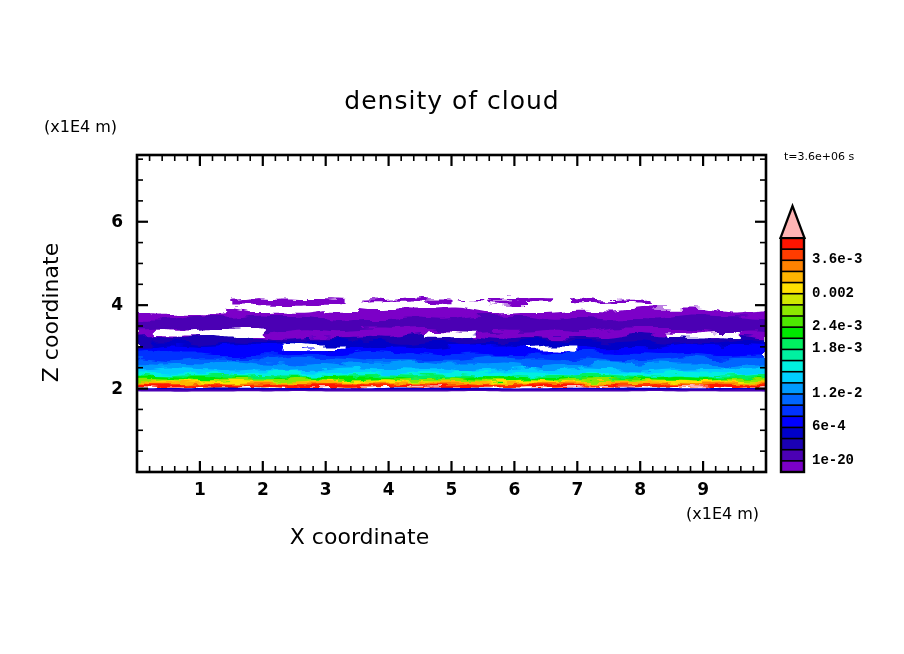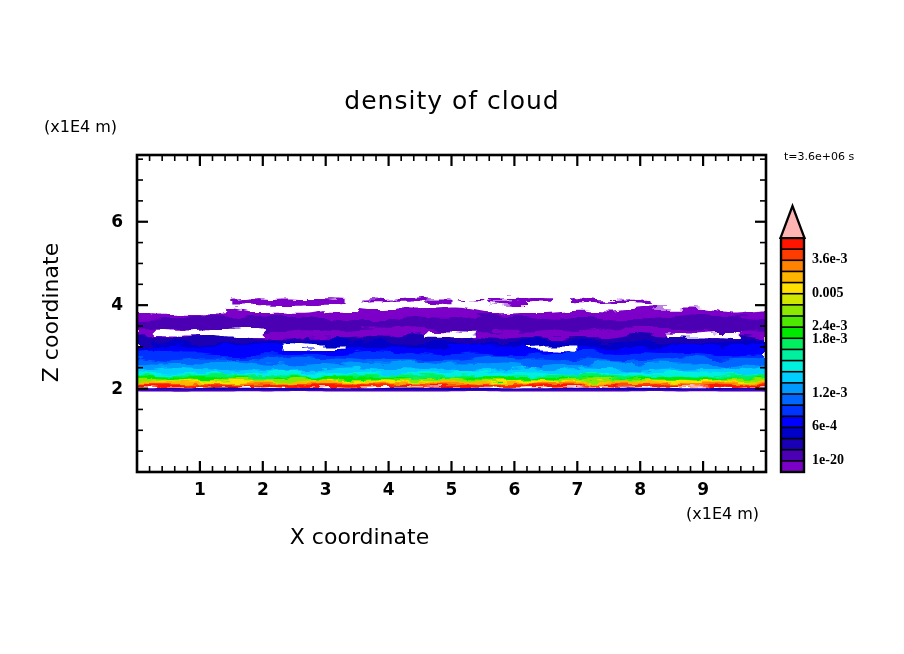--- a/index.html
+++ b/index.html
@@ -14,21 +14,21 @@
   #xlab{left:0;top:524px;width:719px;text-align:center;font-size:22px;
         font-family:"DejaVu Sans","Liberation Sans",sans-serif;}
   #ylab{left:-60px;top:300px;width:220px;text-align:center;font-size:22px;
         transform:rotate(-90deg);transform-origin:center center;
         font-family:"DejaVu Sans","Liberation Sans",sans-serif;}
   .tickx{position:absolute;font-size:17px;font-weight:bold;text-align:center;width:30px;
          font-family:"DejaVu Sans","Liberation Sans",sans-serif;}
   .ticky{position:absolute;font-size:17px;font-weight:bold;text-align:right;width:30px;
          font-family:"DejaVu Sans","Liberation Sans",sans-serif;}
   .cblab{position:absolute;font-size:14px;font-weight:bold;left:812px;
-         font-family:Liberation Serif, serif;}
+         font-family:Liberation Mono, monospace;}
 </style>
 </head>
 <body>
 
 <div id="title" class="abs">density of cloud</div>
 <div id="yunit" class="abs">(x1E4 m)</div>
 <div id="tstamp" class="abs">t=3.6e+06 s</div>
 <div id="xunit" class="abs">(x1E4 m)</div>
 <div id="xlab" class="abs">X coordinate</div>
 <div id="ylab" class="abs">Z coordinate</div>
@@ -283,19 +283,19 @@
     <div class="tickx" style="left: 499.4px; top: 479px;">6</div>
     <div class="tickx" style="left: 562.3px; top: 479px;">7</div>
     <div class="tickx" style="left: 625.2px; top: 479px;">8</div>
     <div class="tickx" style="left: 688.1px; top: 479px;">9</div>
     <div class="ticky" style="left: 93px; top: 377.579px;">2</div>
     <div class="ticky" style="left: 93px; top: 294.158px;">4</div>
     <div class="ticky" style="left: 93px; top: 210.737px;">6</div>
   </div>
 <div id="cbarlabels">
     <div class="cblab" style="top: 251.286px;">3.6e-3</div>
-    <div class="cblab" style="top: 284.714px;">0.005</div>
+    <div class="cblab" style="top: 284.714px;">0.002</div>
     <div class="cblab" style="top: 318.143px;">2.4e-3</div>
-    <div class="cblab" style="top: 331px;">1.8e-3</div>
-    <div class="cblab" style="top: 385px;">1.2e-3</div>
+    <div class="cblab" style="top: 340px;">1.8e-3</div>
+    <div class="cblab" style="top: 385px;">1.2e-2</div>
     <div class="cblab" style="top: 418.429px; text-align: center;">6e-4</div>
     <div class="cblab" style="top: 451.857px;">1e-20</div>
   </div>
 
 </body></html>

